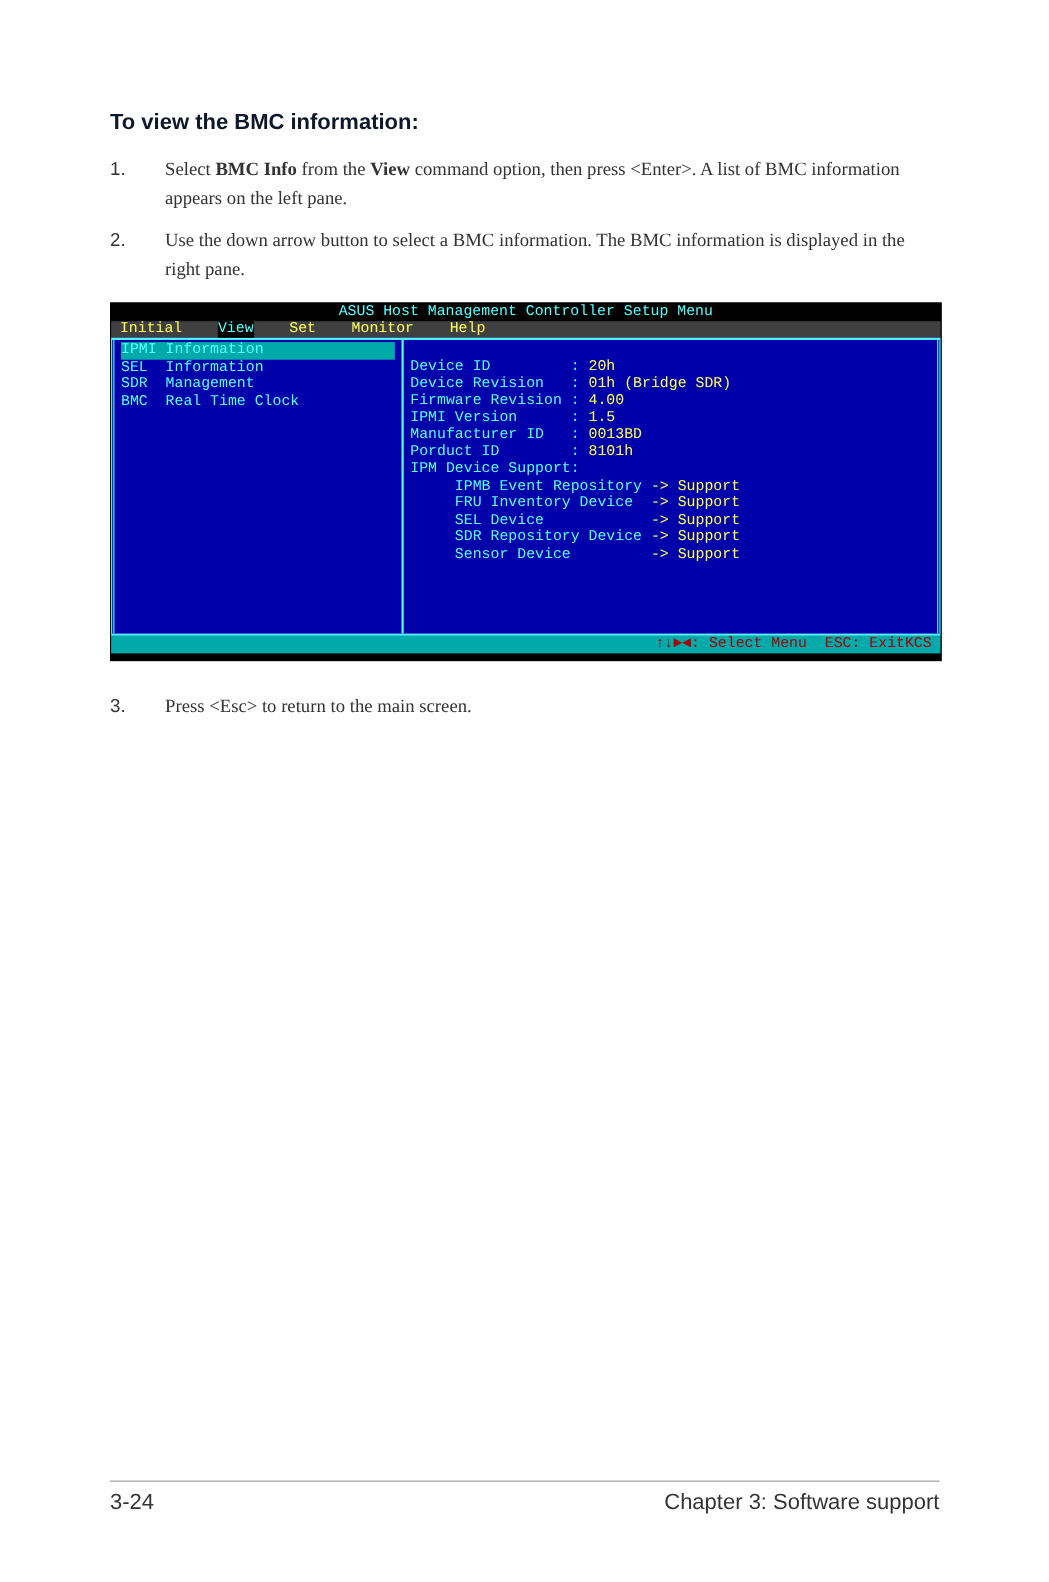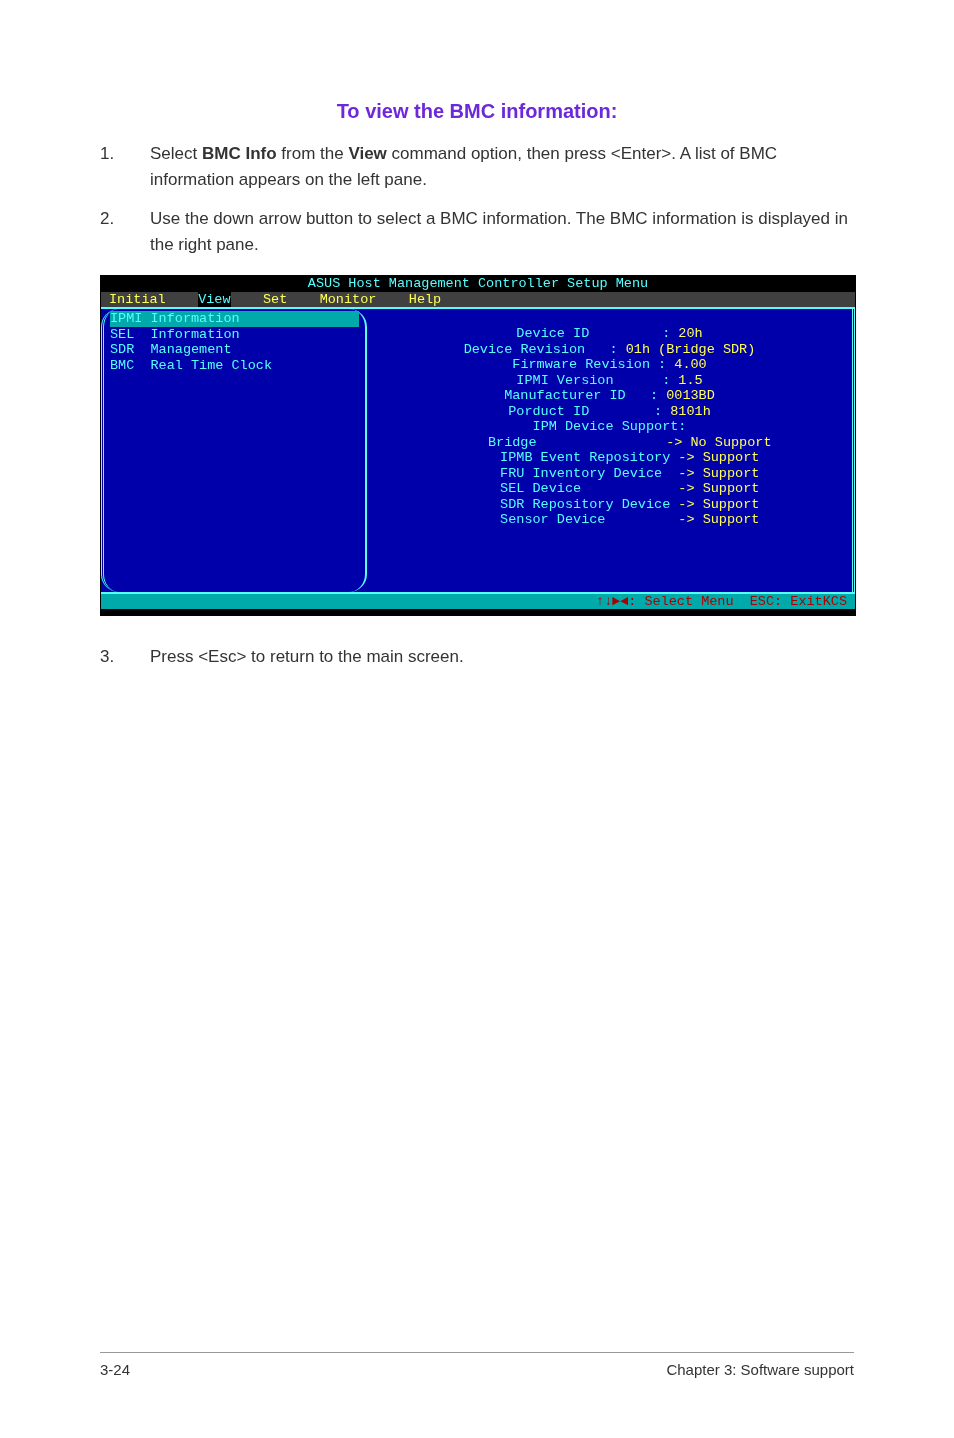--- a/index.html
+++ b/index.html
@@ -11,36 +11,36 @@
       color: #333;
       position: relative;
     }
     .content {
       padding: 100px 100px 0 100px;
     }
     .heading {
       font-size: 20px;
       font-weight: bold;
       margin-bottom: 18px;
-      color: #6d28d9;
-      text-align: center;
+      color: #0f172a;
     }
     .step {
       display: flex;
       margin-bottom: 14px;
       font-size: 17px;
       line-height: 1.5;
       color: #333;
     }
     .step-num {
       width: 50px;
       flex-shrink: 0;
     }
     .step-text {
       flex: 1;
+      font-family: Liberation Serif, serif;
     }
     .terminal-wrap {
       margin: 18px 0 28px 0;
     }
     .terminal-ss {
       width: 756px;
       background: #000;
       font-family: "Courier New", monospace;
       font-size: 13.5px;
       line-height: 1.15;
@@ -70,55 +70,53 @@
     .t-body-inner {
       display: flex;
       border-top: 2px solid #55ffff;
       border-bottom: 2px solid #55ffff;
     }
     .left-pane {
       width: 266px;
       border-left: 3px double #55ffff;
       border-right: 2px solid #55ffff;
       padding: 2px 6px 80px 6px;
-      border-radius: 18px;
     }
     .right-pane {
       flex: 1;
       border-right: 3px double #55ffff;
       padding: 2px 6px 16px 6px;
     }
     .menu-item {
       white-space: pre;
     }
     .menu-item.sel {
       background: #00aaaa;
     }
     .info-line {
       white-space: pre;
       color: #55ffff;
-      text-align: center;
     }
     .info-line .yl { color: #ffff55; }
     .t-status {
       background: #00aaaa;
       color: #aa0000;
       display: flex;
       justify-content: flex-end;
       padding: 0 8px;
       white-space: pre;
     }
     .footer {
       position: absolute;
       bottom: 60px;
       left: 100px;
       right: 100px;
       display: flex;
       justify-content: space-between;
-      font-size: 15px;
+      font-size: 20px;
       color: #333;
       border-top: 1px solid #999;
       padding-top: 8px;
     }
   </style>
 </head>
 <body>
 
 <div class="content">
   <div class="heading">To view the BMC information:</div>
@@ -150,21 +148,20 @@
           </div>
           <div class="right-pane">
             <div style="height:15px"></div>
             <div class="info-line"><span>Device ID         : </span><span class="yl">20h</span></div>
             <div class="info-line"><span>Device Revision   : </span><span class="yl">01h (Bridge SDR)</span></div>
             <div class="info-line"><span>Firmware Revision : </span><span class="yl">4.00</span></div>
             <div class="info-line"><span>IPMI Version      : </span><span class="yl">1.5</span></div>
             <div class="info-line"><span>Manufacturer ID   : </span><span class="yl">0013BD</span></div>
             <div class="info-line"><span>Porduct ID        : </span><span class="yl">8101h</span></div>
             <div class="info-line"><span>IPM Device Support:</span></div>
-            <div class="info-line"><span>     Bridge                </span><span class="yl">-&gt; </span><span class="yl">No Support</span></div>
             <div class="info-line"><span>     IPMB Event Repository </span><span class="yl">-&gt; </span><span class="yl">Support</span></div>
             <div class="info-line"><span>     FRU Inventory Device  </span><span class="yl">-&gt; </span><span class="yl">Support</span></div>
             <div class="info-line"><span>     SEL Device            </span><span class="yl">-&gt; </span><span class="yl">Support</span></div>
             <div class="info-line"><span>     SDR Repository Device </span><span class="yl">-&gt; </span><span class="yl">Support</span></div>
             <div class="info-line"><span>     Sensor Device         </span><span class="yl">-&gt; </span><span class="yl">Support</span></div>
             <div style="height:48px"></div>
           </div>
         </div>
       </div>
       <div class="t-status">

